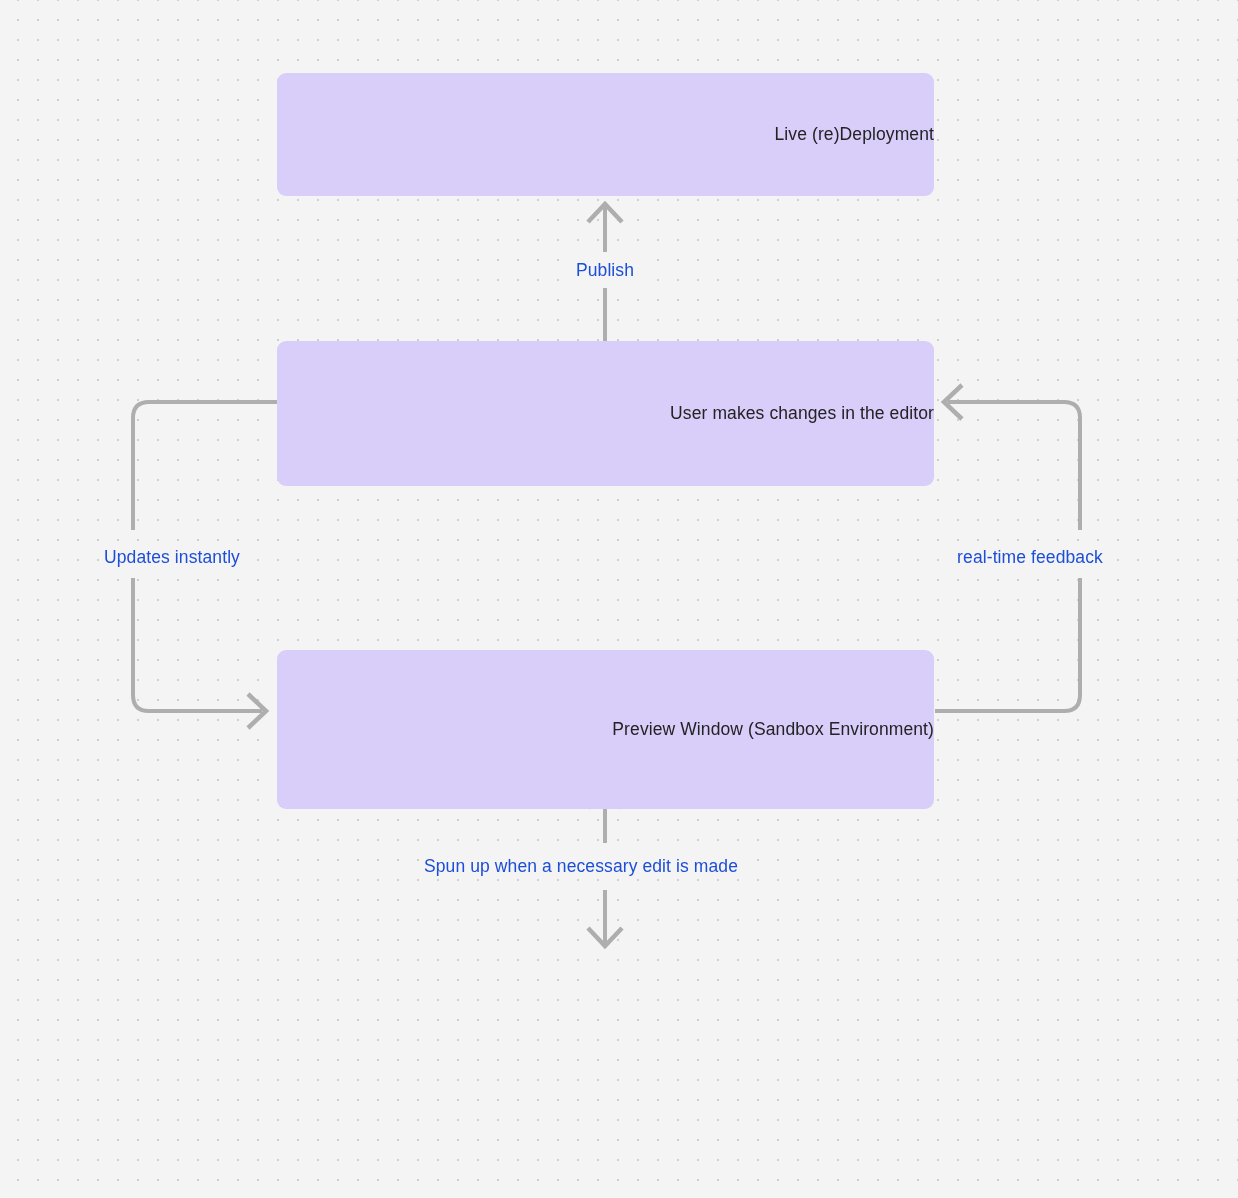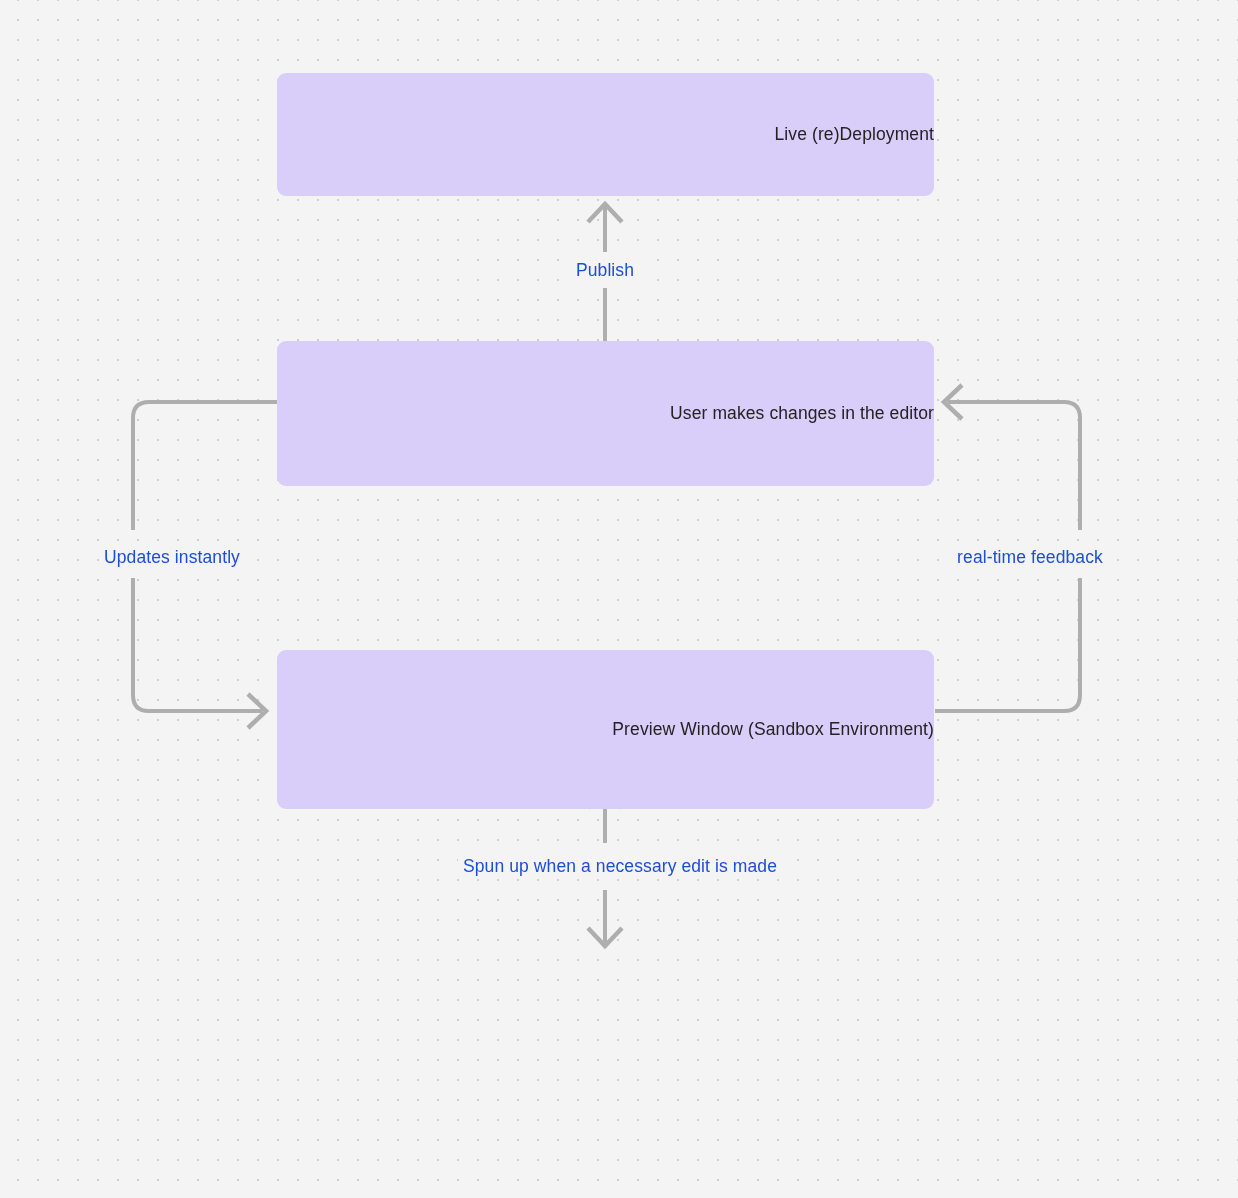--- a/index.html
+++ b/index.html
@@ -109,15 +109,15 @@
     <span class="node-label">Preview Window (Sandbox Environment)</span>
   </div>
 
 
   <div class="edge-label" style="left:605px; top:270px;">Publish</div>
 
   <div class="edge-label" style="left:133px; top:557px;margin-left:39px;">Updates instantly</div>
 
   <div class="edge-label" style="left:1030px; top:557px;">real-time feedback</div>
 
-  <div class="edge-label" style="left:620px; top:866px;text-align:right;">Spun up when a necessary edit is made</div>
+  <div class="edge-label" style="left:581px; top:866px;text-align:right;">Spun up when a necessary edit is made</div>
 
 </div>
 
 </body></html>

